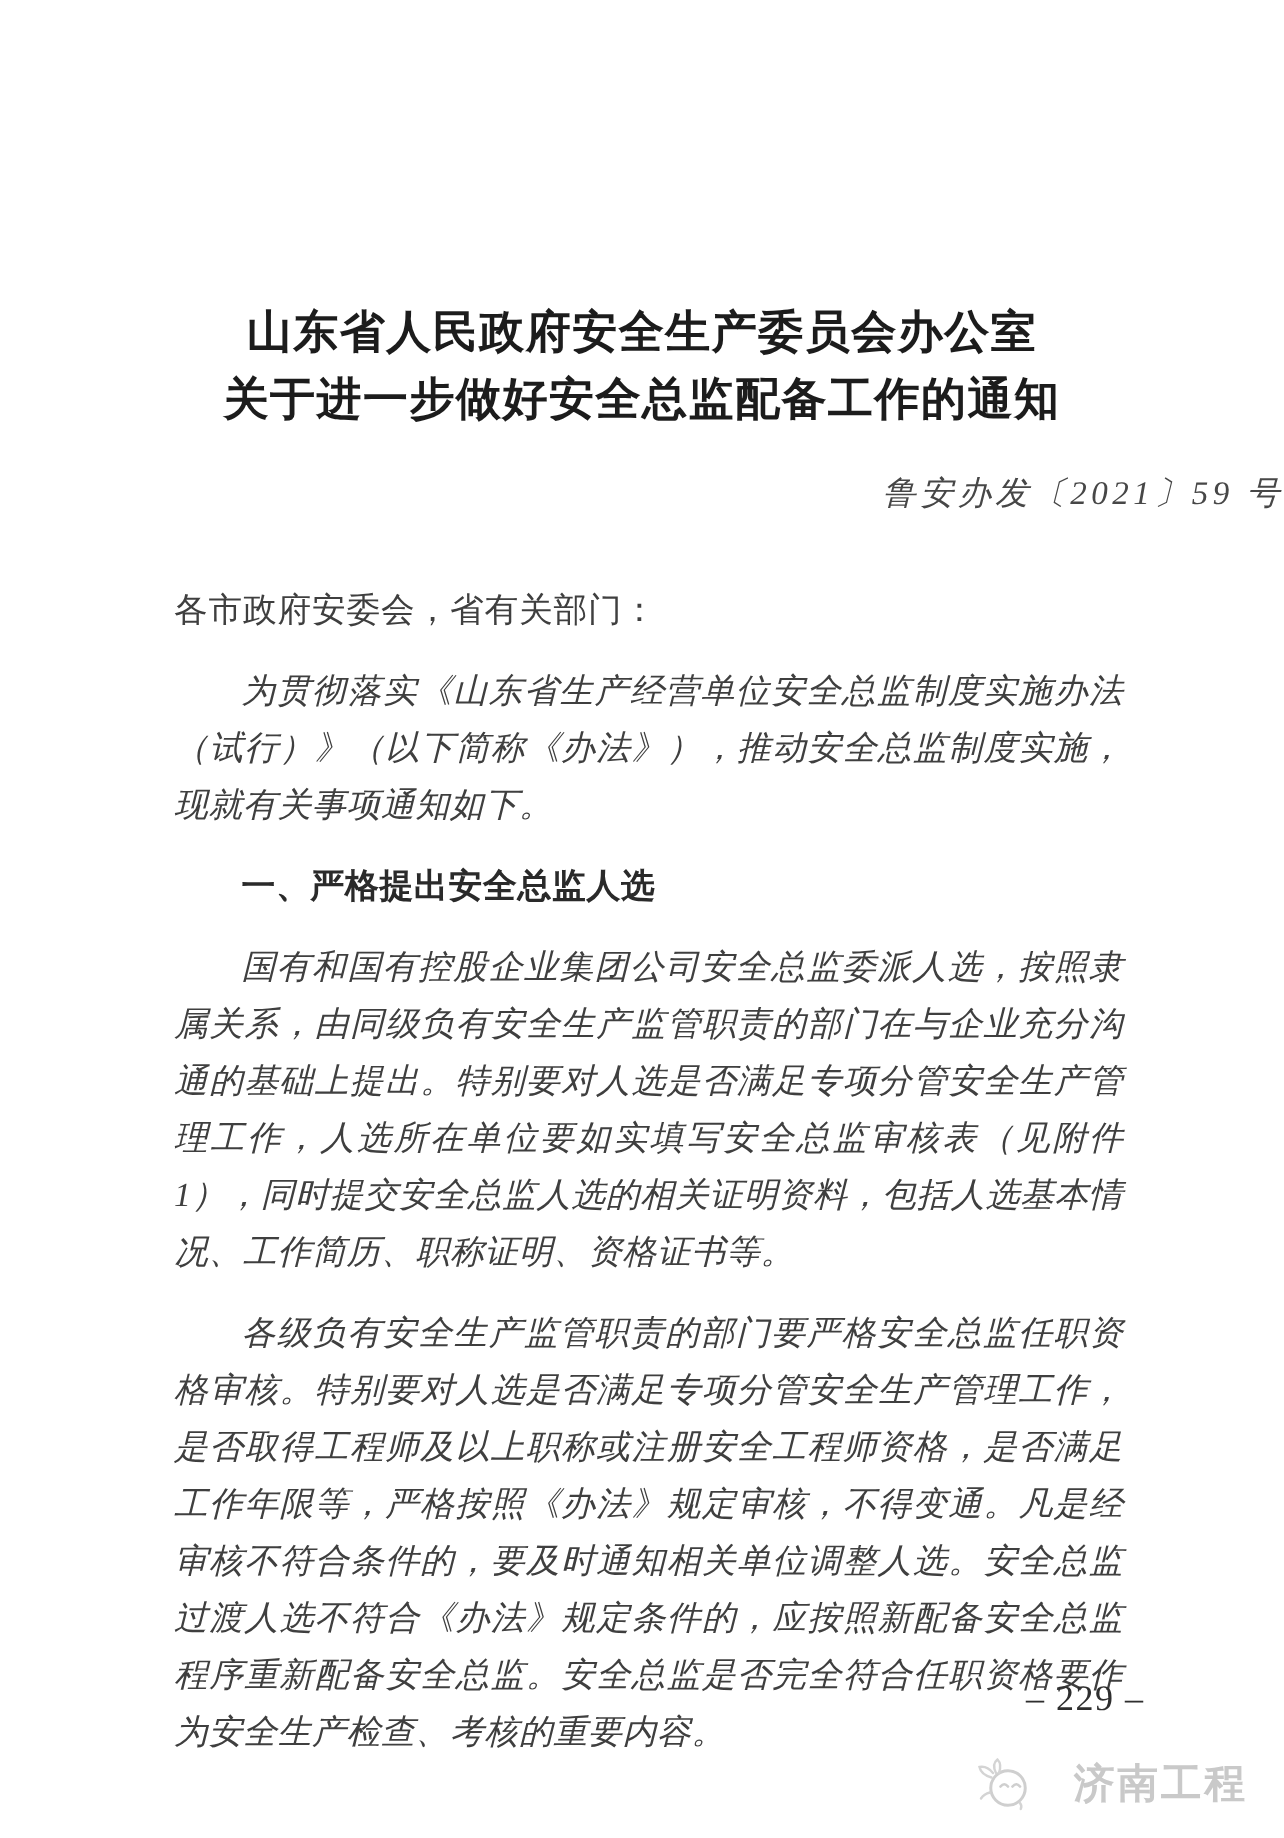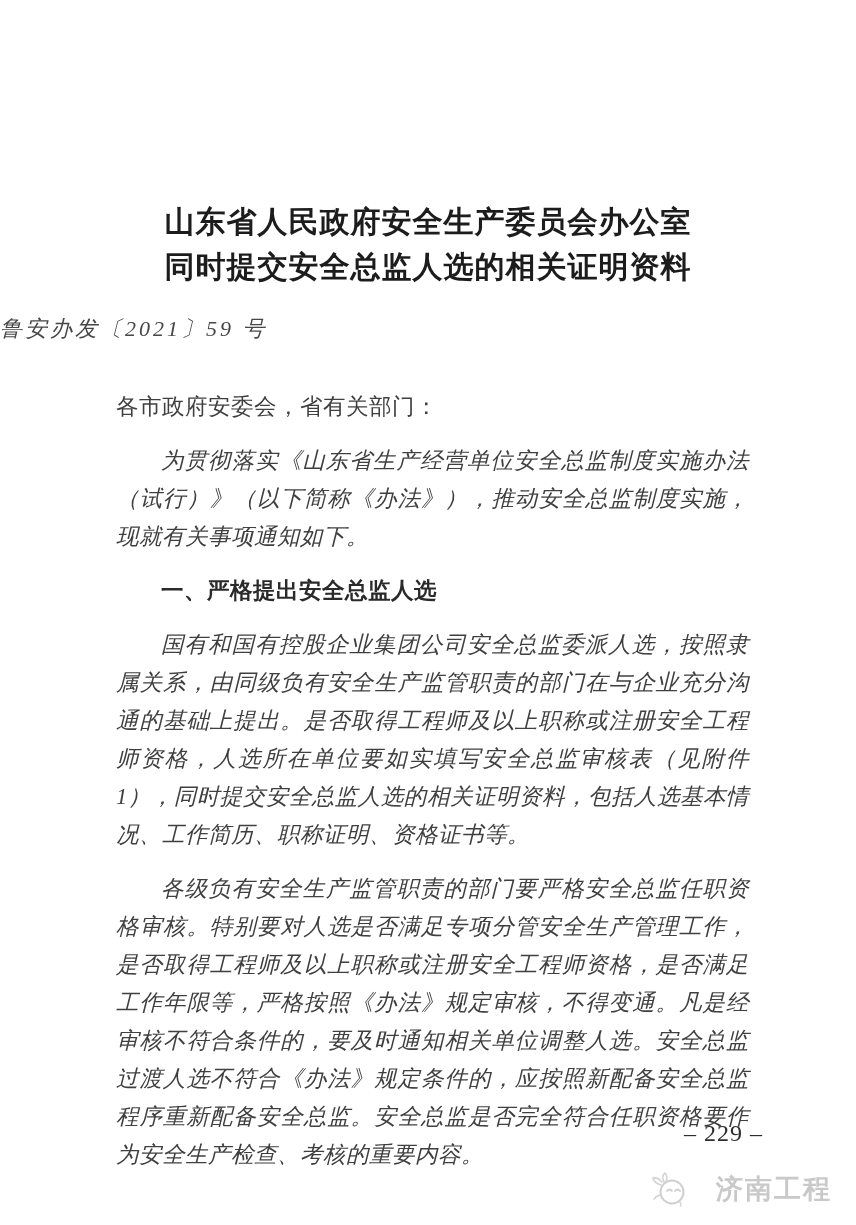--- a/index.html
+++ b/index.html
@@ -23,21 +23,21 @@
   .title-line {
     font-family: "Liberation Serif", serif;
     font-weight: bold;
     font-size: 30px;
     line-height: 45px;
     color: #1c1c1c;
     letter-spacing: 1px;
   }
   .doc-number {
     margin-top: 25px;
-    text-align: left;
+    text-align: right;
     font-family: "Liberation Serif", serif;
     font-style: italic;
     font-size: 22px;
     color: #474747;
     letter-spacing: 3px;
   }
   .body-block {
     margin: 44px 91px 0 100px;
     font-size: 22.5px;
     line-height: 38px;
@@ -91,30 +91,30 @@
     display: block;
   }
 </style>
 </head>
 <body>
 
 <div class="page">
 
   <div class="title-block">
     <div class="title-line">山东省人民政府安全生产委员会办公室</div>
-    <div class="title-line">同时提交安全总监人选的相关证明资料</div>
+    <div class="title-line">关于进一步做好安全总监配备工作的通知</div>
   </div>
 
   <div class="doc-number">鲁安办发〔2021〕59 号</div>
 
   <div class="body-block">
     <p class="salutation">各市政府安委会，省有关部门：</p>
     <p class="para">为贯彻落实《山东省生产经营单位安全总监制度实施办法（试行）》（以下简称《办法》），推动安全总监制度实施，现就有关事项通知如下。</p>
     <h2 class="heading">一、严格提出安全总监人选</h2>
-    <p class="para">国有和国有控股企业集团公司安全总监委派人选，按照隶属关系，由同级负有安全生产监管职责的部门在与企业充分沟通的基础上提出。是否取得工程师及以上职称或注册安全工程师资格，人选所在单位要如实填写安全总监审核表（见附件1），同时提交安全总监人选的相关证明资料，包括人选基本情况、工作简历、职称证明、资格证书等。</p>
+    <p class="para">国有和国有控股企业集团公司安全总监委派人选，按照隶属关系，由同级负有安全生产监管职责的部门在与企业充分沟通的基础上提出。特别要对人选是否满足专项分管安全生产管理工作，人选所在单位要如实填写安全总监审核表（见附件1），同时提交安全总监人选的相关证明资料，包括人选基本情况、工作简历、职称证明、资格证书等。</p>
     <p class="para">各级负有安全生产监管职责的部门要严格安全总监任职资格审核。特别要对人选是否满足专项分管安全生产管理工作，是否取得工程师及以上职称或注册安全工程师资格，是否满足工作年限等，严格按照《办法》规定审核，不得变通。凡是经审核不符合条件的，要及时通知相关单位调整人选。安全总监过渡人选不符合《办法》规定条件的，应按照新配备安全总监程序重新配备安全总监。安全总监是否完全符合任职资格要作为安全生产检查、考核的重要内容。</p>
   </div>
 
   <div class="page-number">– 229 –</div>
 
   <div class="watermark">
     <span>
       <svg width="42" height="42" viewBox="0 0 42 42" fill="none" xmlns="http://www.w3.org/2000/svg">
         <circle cx="22" cy="24" r="11.5" stroke="#cfcfcf" stroke-width="2" fill="none"></circle>
         <path d="M17 23 q2.5 -3 5 0" stroke="#cfcfcf" stroke-width="1.8" fill="none" stroke-linecap="round"></path>

